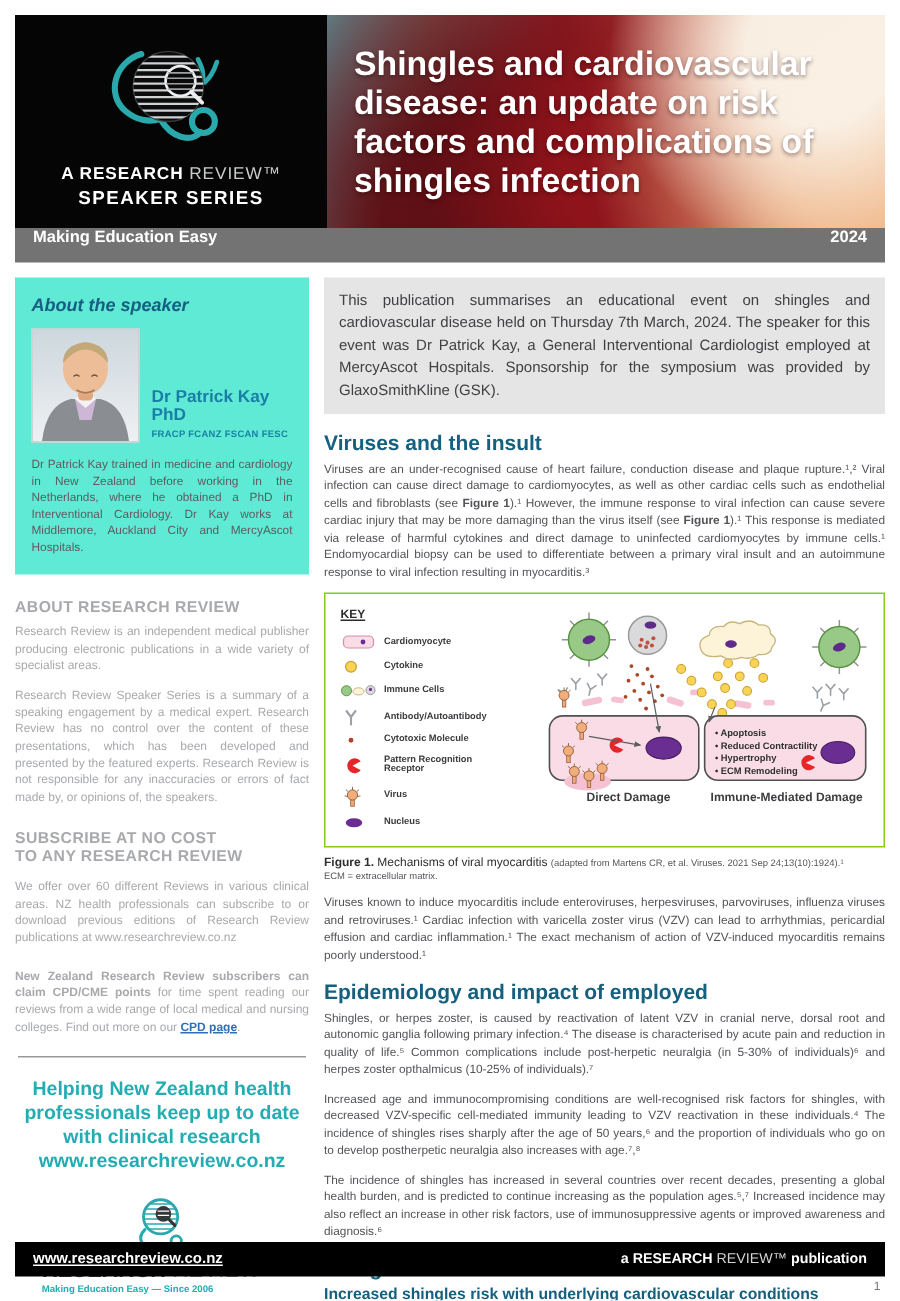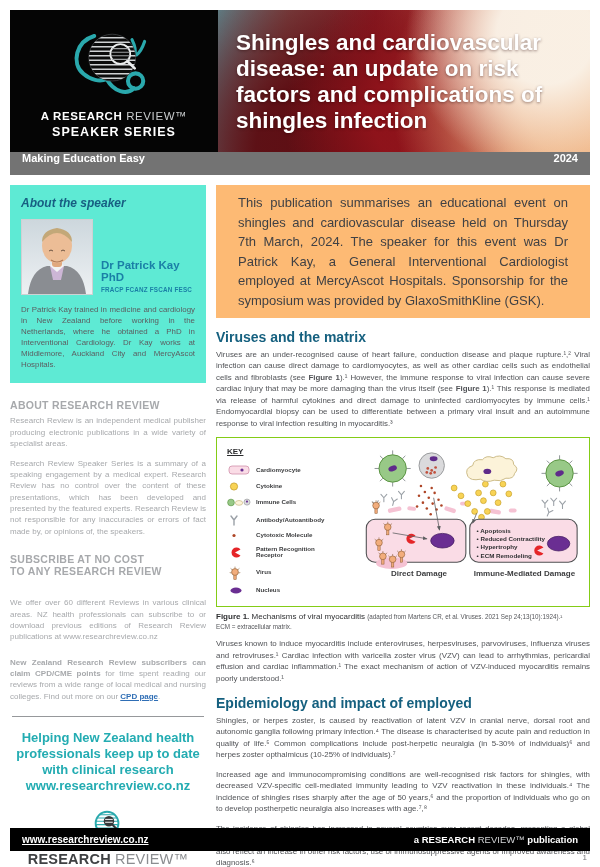--- a/index.html
+++ b/index.html
@@ -38,33 +38,33 @@
   .speaker-heading{font-style:italic;font-weight:bold;font-size:12px;color:#175e82;margin-bottom:9px;}
   .speaker-row{display:flex;align-items:flex-end;gap:8px;}
   .speaker-photo{width:72px;height:76px;flex:none;border:1px solid #cfd1d3;background:#dfe5e9;}
   .speaker-nameblock{padding-bottom:2px;}
   .speaker-name{font-size:11.5px;font-weight:bold;color:#1a7fa6;line-height:1.1;}
   .speaker-creds{font-size:6.3px;font-weight:bold;color:#1a7fa6;margin-top:2px;letter-spacing:.2px;}
   .speaker-bio{font-size:7.9px;line-height:1.4;color:#5c5d60;text-align:justify;margin-top:9px;}
   .side-section{color:#a7a9ac;}
   .side-h{font-size:10.5px;font-weight:bold;letter-spacing:.3px;margin:16px 0 4px 0;line-height:1.15;}
   .side-h.tight{margin-top:16px;margin-bottom:0;}
-  .side-h.tight2{margin-top:0;margin-bottom:20px;}
+  .side-h.tight2{margin-top:0;margin-bottom:8px;}
   .side-p{font-size:8px;line-height:1.42;text-align:justify;margin-bottom:8px;}
   .side-p .bold{font-weight:bold;}
   .cpd-link{color:#2f6eb5;font-weight:bold;text-decoration:underline;cursor:pointer;}
   .divider{border-top:1px solid #96989b;margin:14px 2px 13px 2px;}
   .promo{color:#23acb2;font-weight:bold;font-size:13px;line-height:1.22;text-align:center;margin:2px 0 14px 0;}
   .rr-logo{display:flex;align-items:center;justify-content:center;gap:4px;margin:4px 0 12px 0;flex-direction:column;}
   .rr-logo-txt .line1{font-size:14.5px;letter-spacing:.2px;color:#4a4c4e;}
   .rr-logo-txt .line1 .b{font-weight:bold;color:#3f4143;}
   .rr-logo-txt .line1 .lt{font-weight:normal;color:#8b8d90;}
   .rr-logo-txt .line2{font-size:6.4px;font-weight:bold;color:#23acb2;margin-top:1px;}
   
-  .intro-box{background:#fdba74;padding:8px 22px;font-size:13px;line-height:1.5;color:#404144;text-align:justify;}
+  .intro-box{background:#e5e5e5;padding:8px 10px;font-size:10px;line-height:1.5;color:#404144;text-align:justify;}
   .h-section{font-size:14px;font-weight:bold;color:#15607f;margin:11px 0 4px 0;}
   .h-sub{font-size:10.5px;font-weight:bold;color:#15607f;margin:1px 0 3px 0;}
   .body-p{font-size:7.9px;line-height:1.45;color:#515357;text-align:justify;margin:0 0 8px 0;}
   .body-p .bold{font-weight:bold;}
   
   .figure-box{border:1px solid #84cc16;margin:3px 0 5px 0;padding:9px 6px 4px 10px;display:flex;}
   .fig-key{width:110px;flex:none;}
   .key-title{font-size:8px;font-weight:bold;text-decoration:underline;color:#2b2c2e;margin-bottom:9px;}
   .key-row{display:flex;align-items:center;gap:5px;margin-bottom:6.5px;}
   .key-icon{width:24px;flex:none;display:flex;align-items:center;justify-content:center;}
@@ -223,21 +223,21 @@
         <div class="rr-logo-txt">
           <div class="line1"><span class="b">RESEARCH</span> <span class="lt">REVIEW™</span></div>
           <div class="line2">Making Education Easy — Since 2006</div>
         </div>
       </div>
     </div>
 
     <div class="main">
       <div class="intro-box">This publication summarises an educational event on shingles and cardiovascular disease held on Thursday 7th March, 2024. The speaker for this event was Dr Patrick Kay, a General Interventional Cardiologist employed at MercyAscot Hospitals. Sponsorship for the symposium was provided by GlaxoSmithKline (GSK).</div>
 
-      <div class="h-section">Viruses and the matrix</div>
+      <div class="h-section">Viruses and the insult</div>
       <p class="body-p"><span>Viruses are an under-recognised cause of heart failure, conduction disease and plaque rupture.¹,² Viral infection can cause direct damage to cardiomyocytes, as well as other cardiac cells such as endothelial cells and fibroblasts (see </span><span class="bold">Figure 1</span><span>).¹ However, the immune response to viral infection can cause severe cardiac injury that may be more damaging than the virus itself (see </span><span class="bold">Figure 1</span><span>).¹ This response is mediated via release of harmful cytokines and direct damage to uninfected cardiomyocytes by immune cells.¹ Endomyocardial biopsy can be used to differentiate between a primary viral insult and an autoimmune response to viral infection resulting in myocarditis.³</span></p>
 
       <div class="figure-box">
         <div class="fig-key">
           <div class="key-title">KEY</div>
 
           <div class="key-row">
             <span class="key-icon">
               <svg width="22" height="10" viewBox="0 0 22 10">
                   <rect x="1" y="1" width="20" height="8" rx="3" fill="#fadce6" stroke="#d08fab" stroke-width="0.8"></rect>

